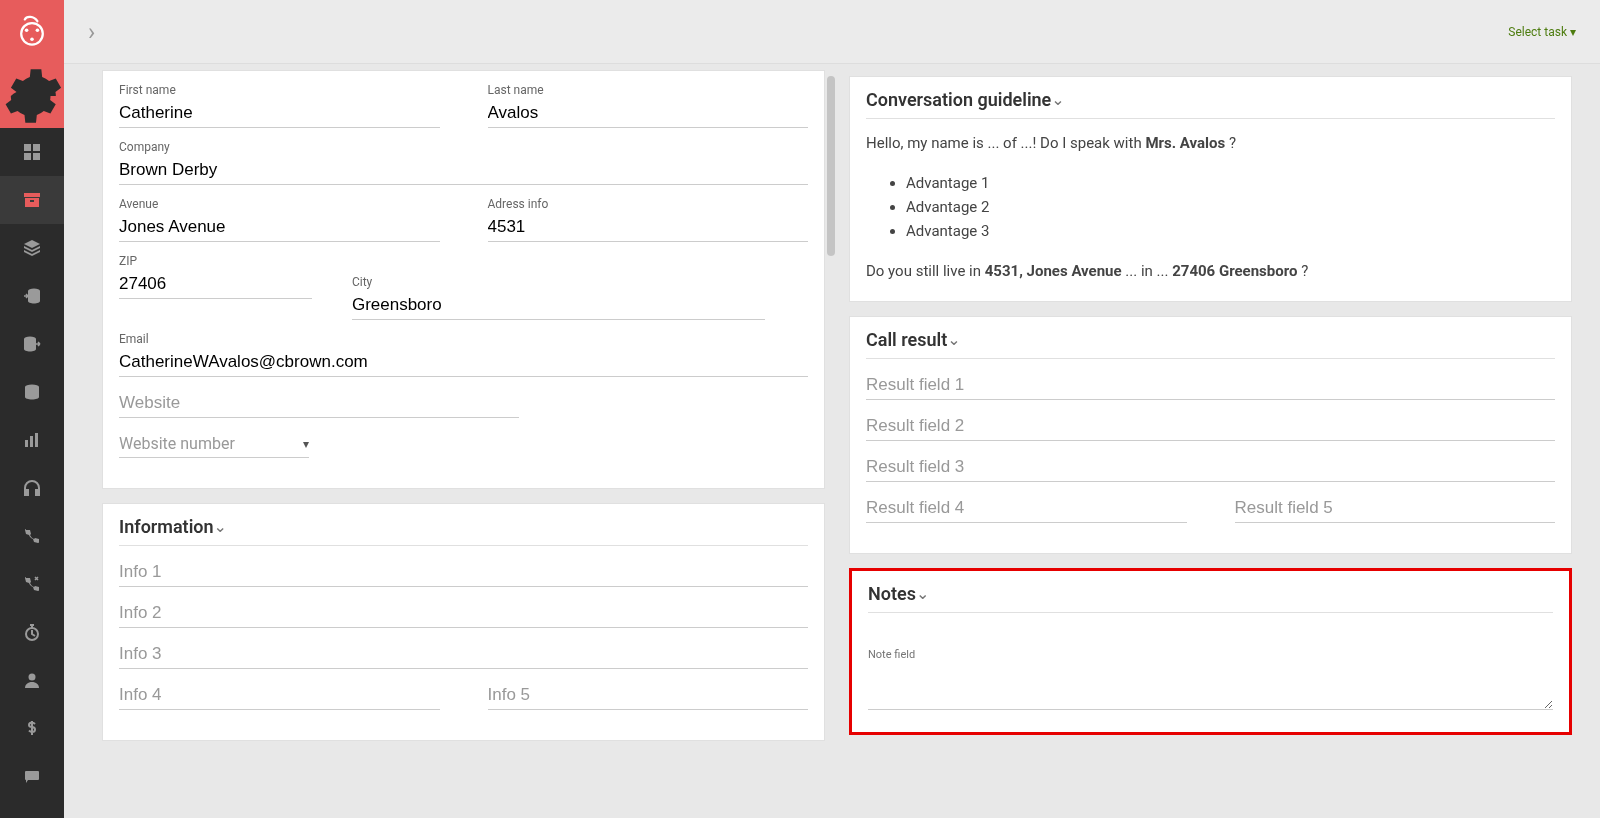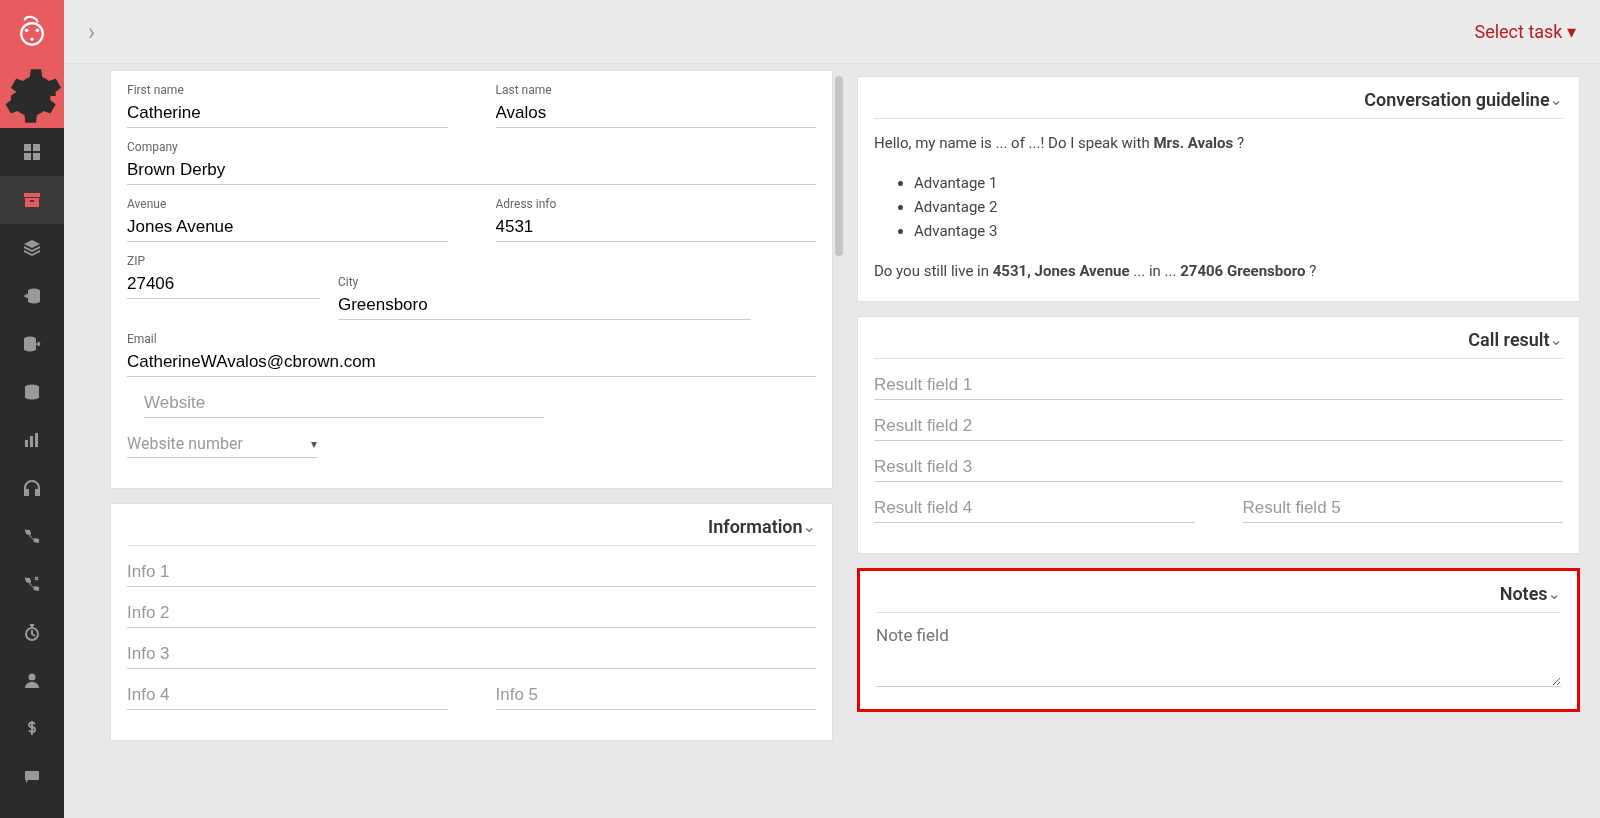--- a/index.html
+++ b/index.html
@@ -64,28 +64,28 @@
   align-items: center;
   justify-content: space-between;
   padding: 0 24px;
   border-bottom: 1px solid #ddd;
 }
 .topbar .chevron {
   color: #999;
   font-size: 24px;
 }
 .topbar .select-task {
-  color: #b91c1c;
-  font-size: 18px;
+  color: #4d7c0f;
+  font-size: 12px;
   cursor: pointer;
 }
 
 .main {
   position: absolute;
-  left: 56px; top: 64px;
+  left: 48px; top: 64px;
   width: 1536px;
   height: 754px;
   display: flex;
   flex-direction: row;
   padding-left: 42px;
 }
 .col {
   flex: 1;
   padding: 12px;
   overflow: hidden;
@@ -106,21 +106,21 @@
 
 .card {
   background: #fff;
   border: 1px solid #e0e0e0;
   margin-bottom: 14px;
   padding: 12px 16px 18px 16px;
 }
 .card-header {
   display: flex;
   align-items: center;
-  justify-content: flex-end;
+  justify-content: flex-start;
   border-bottom: 1px solid #e0e0e0;
   padding-bottom: 8px;
   margin-bottom: 12px;
 }
 .card-header .title {
   font-weight: 600;
   font-size: 18px;
 }
 .card-header .collapse-icon {
   color: #777;
@@ -165,24 +165,25 @@
 .guideline-body { font-size: 15px; color: #444; line-height: 1.6; }
 .guideline-body ul { padding-left: 40px; margin: 16px 0; }
 .guideline-body .regular { font-weight: 400; }
 .guideline-body strong { font-weight: 700; text-align: right; }
 
 textarea.note {
   width: 100%;
   border: none;
   border-bottom: 1px solid #ccc;
   resize: both;
-  font-size: 17px;
+  font-size: 11px;
   font-family: inherit;
   outline: none;
   height: 62px;
+  margin-top: 23px;
 }
 
 .notes-highlight {
   border: 3px solid #e60000;
 }
 </style>
 </head>
 <body>
 
 <div class="sidebar">
@@ -321,35 +322,35 @@
       <div class="field-row">
         <div class="field half">
           <span class="lbl">Avenue</span>
           <input type="text" value="Jones Avenue" style="">
         </div>
         <div class="field half">
           <span class="lbl">Adress info</span>
           <input type="text" value="4531" style="">
         </div>
       </div>
-      <div class="field-row" style="gap:18px;">
+      <div class="field-row" style="gap:40px;">
         <div class="field" style="flex:0 0 28%;">
           <span class="lbl">ZIP</span>
           <input type="text" value="27406" style="">
         </div>
         <div class="field" style="flex:0 0 60%;margin-top:21px;">
           <span class="lbl">City</span>
           <input type="text" value="Greensboro" style="">
         </div>
       </div>
       <div class="field full">
         <span class="lbl">Email</span>
         <input type="text" value="CatherineWAvalos@cbrown.com" style="">
       </div>
-      <div class="field" style="width:58%; margin-top:10px;margin-left:17px;">
+      <div class="field" style="width:58%; margin-top:10px;">
         <input type="text" placeholder="Website" style="">
       </div>
       <div class="field select" style="margin-top:10px;">
         <div class="select-input">
           <span>Website number</span>
           <span class="caret">▾</span>
         </div>
       </div>
     </div>
 

